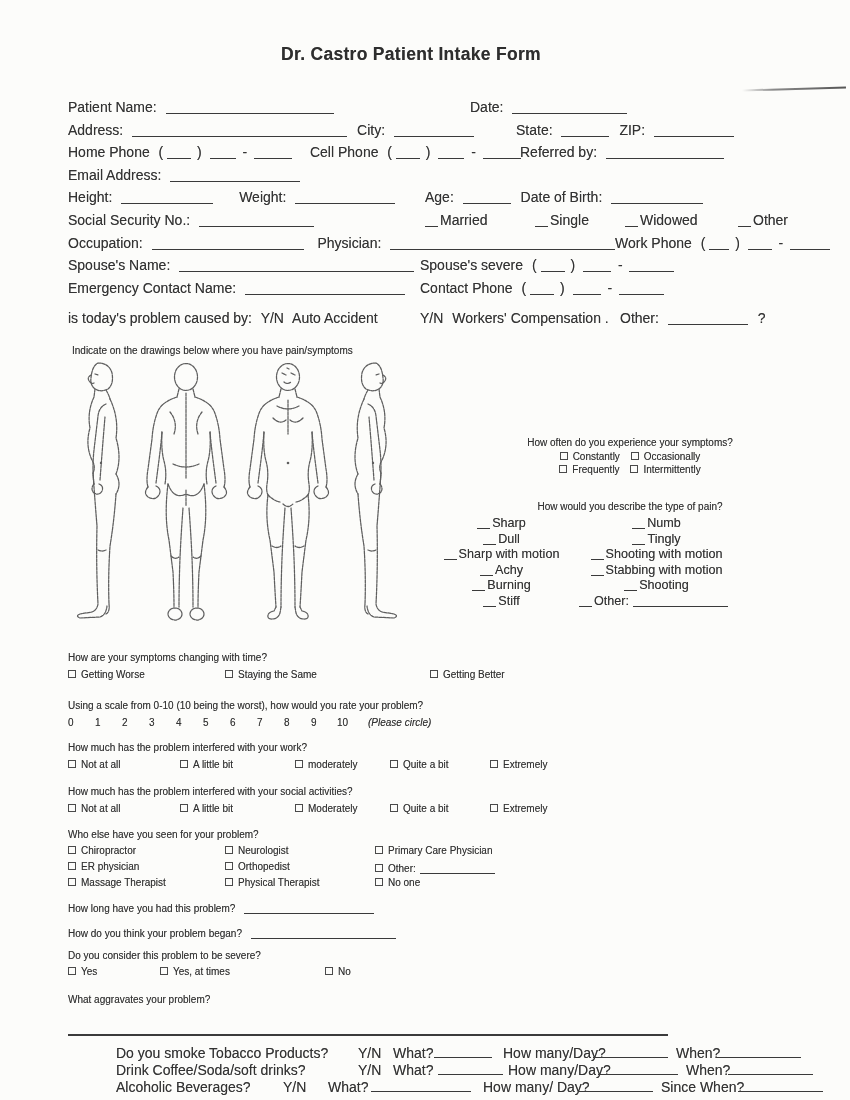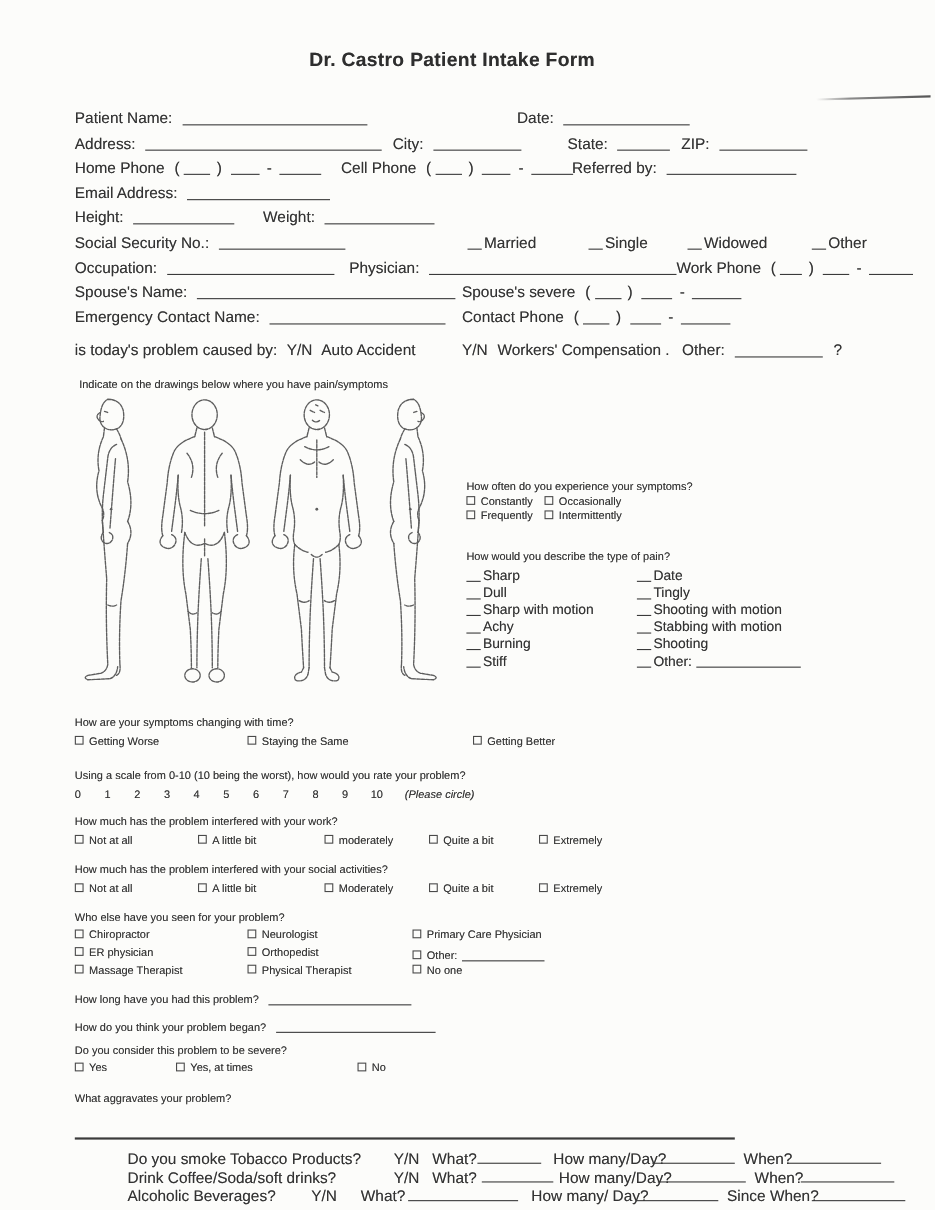--- a/index.html
+++ b/index.html
@@ -24,21 +24,21 @@
       margin-right:5px;background:#fcfcfa;}
   .q{font-size:10px;}
   .sm{font-size:14px;margin-left:48px;}
   .it{font-style:italic;}
   .figwrap{position:absolute;top:360px;left:58px;display:flex;gap:10px;align-items:flex-start;}
   .fig path,.fig ellipse,.fig circle{stroke:#5e5e5e;stroke-width:1.25;fill:none;
       stroke-linecap:round;stroke-linejoin:round;stroke-dasharray:3 1.1;}
   .fig .dot{fill:#5e5e5e;stroke:none;}
   .mirror{transform:scaleX(-1);}
   .divider{position:absolute;height:2px;background:#3b3b3b;}
-  #sideQ{position:absolute;top:437px;left:424px;width:412px;}
+  #sideQ{position:absolute;top:437px;left:424px;width:412px;text-align:center;}
   #lower{position:absolute;top:652px;left:68px;width:730px;}
   .paincols{display:flex;}
   .paincol{display:flex;flex-direction:column;}
   .painitem{height:15.6px;font-size:12.6px;line-height:14px;white-space:nowrap;}
 </style>
 </head>
 <body>
 
 <div class="page">
 
@@ -93,20 +93,26 @@
     <div class="row">
       <span class="lb">Email Address:</span>
       <span class="bl" style="width:130px"></span>
     </div>
 
     <div class="row">
       <span class="lb">Height:</span>
       <span class="bl" style="width:92px"></span>
       <span class="lb" style="margin-left:16px">Weight:</span>
       <span class="bl" style="width:100px"></span>
+      <span class="abs" style="left:357px">
+        <span class="lb">Age:</span>
+        <span class="bl" style="width:48px"></span>
+        <span class="lb">Date of Birth:</span>
+        <span class="bl" style="width:92px"></span>
+      </span>
     </div>
 
     <div class="row">
       <span class="lb">Social Security No.:</span>
       <span class="bl" style="width:115px"></span>
       <span class="abs" style="left:357px">
         <span class="pre"></span><span>Married</span>
       </span>
       <span class="abs" style="left:467px">
         <span class="pre"></span><span>Single</span>
@@ -286,21 +292,21 @@
     <div class="paincols" style="margin-top:4px">
       <div class="paincol" style="width:155px">
         <div class="painitem"><span class="pre"></span><span>Sharp</span></div>
         <div class="painitem"><span class="pre"></span><span>Dull</span></div>
         <div class="painitem"><span class="pre"></span><span>Sharp with motion</span></div>
         <div class="painitem"><span class="pre"></span><span>Achy</span></div>
         <div class="painitem"><span class="pre"></span><span>Burning</span></div>
         <div class="painitem"><span class="pre"></span><span>Stiff</span></div>
       </div>
       <div class="paincol">
-        <div class="painitem"><span class="pre"></span><span>Date</span></div>
+        <div class="painitem"><span class="pre"></span><span>Numb</span></div>
         <div class="painitem"><span class="pre"></span><span>Tingly</span></div>
         <div class="painitem"><span class="pre"></span><span>Shooting with motion</span></div>
         <div class="painitem"><span class="pre"></span><span>Stabbing with motion</span></div>
         <div class="painitem"><span class="pre"></span><span>Shooting</span></div>
         <div class="painitem"><span class="pre"></span><span>Other:</span><span class="bl" style="width:95px;margin-left:4px"></span></div>
       </div>
     </div>
   </div>
 
   <div id="lower">

